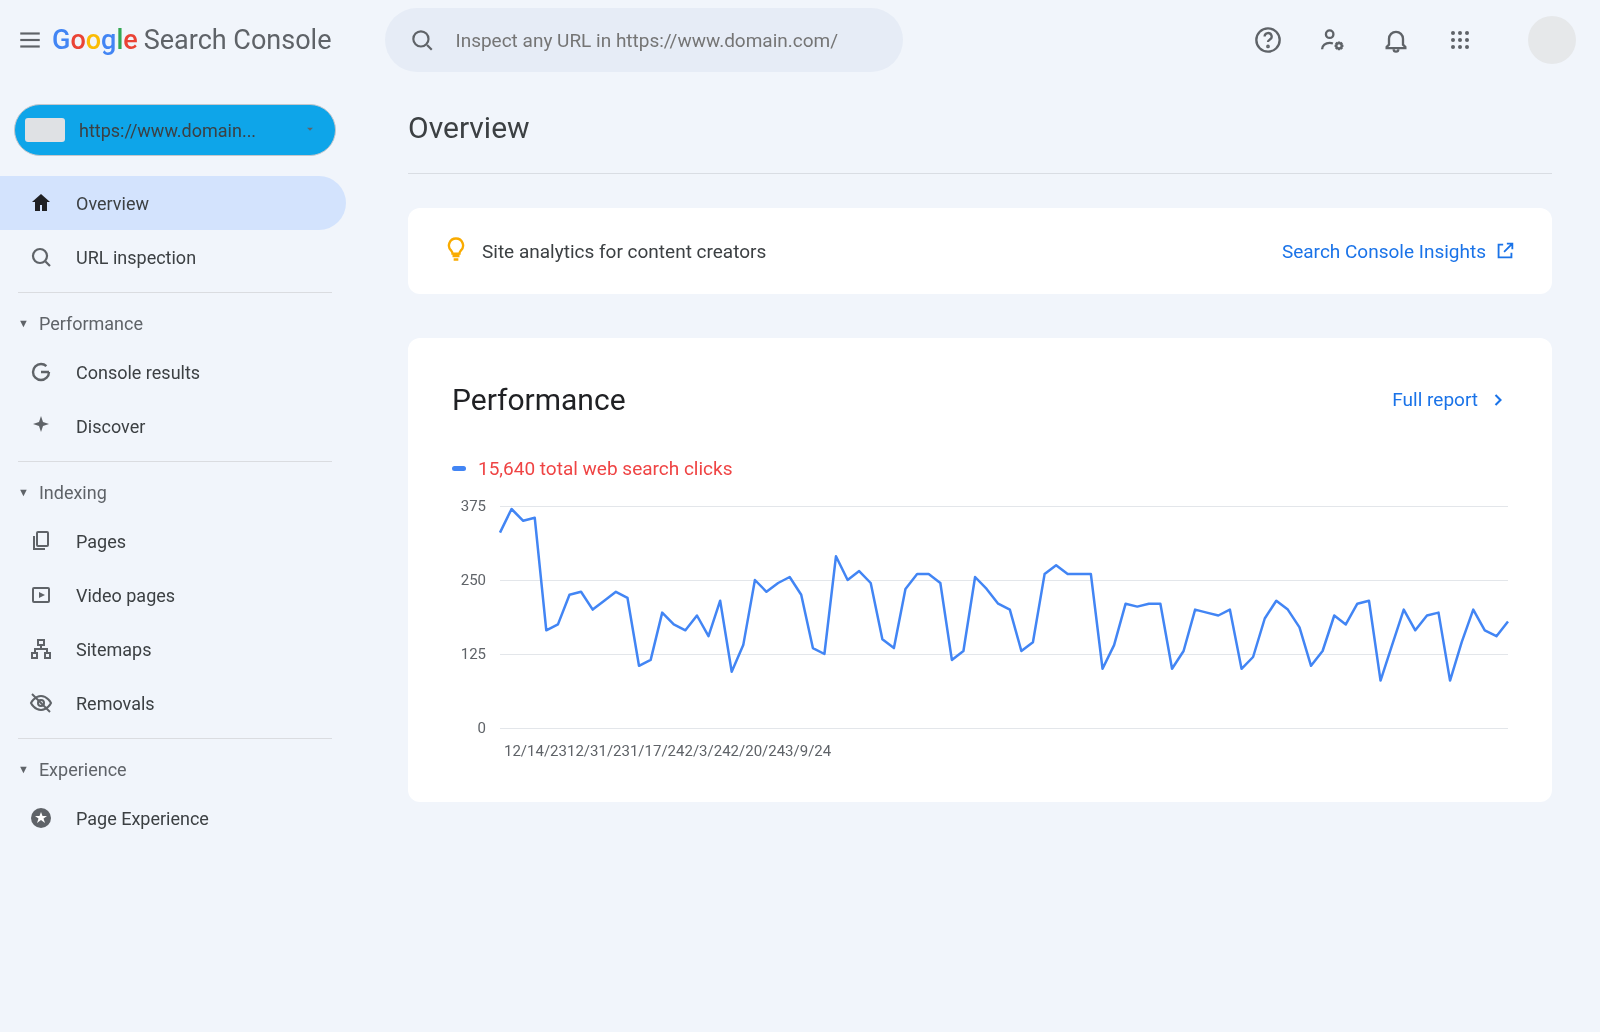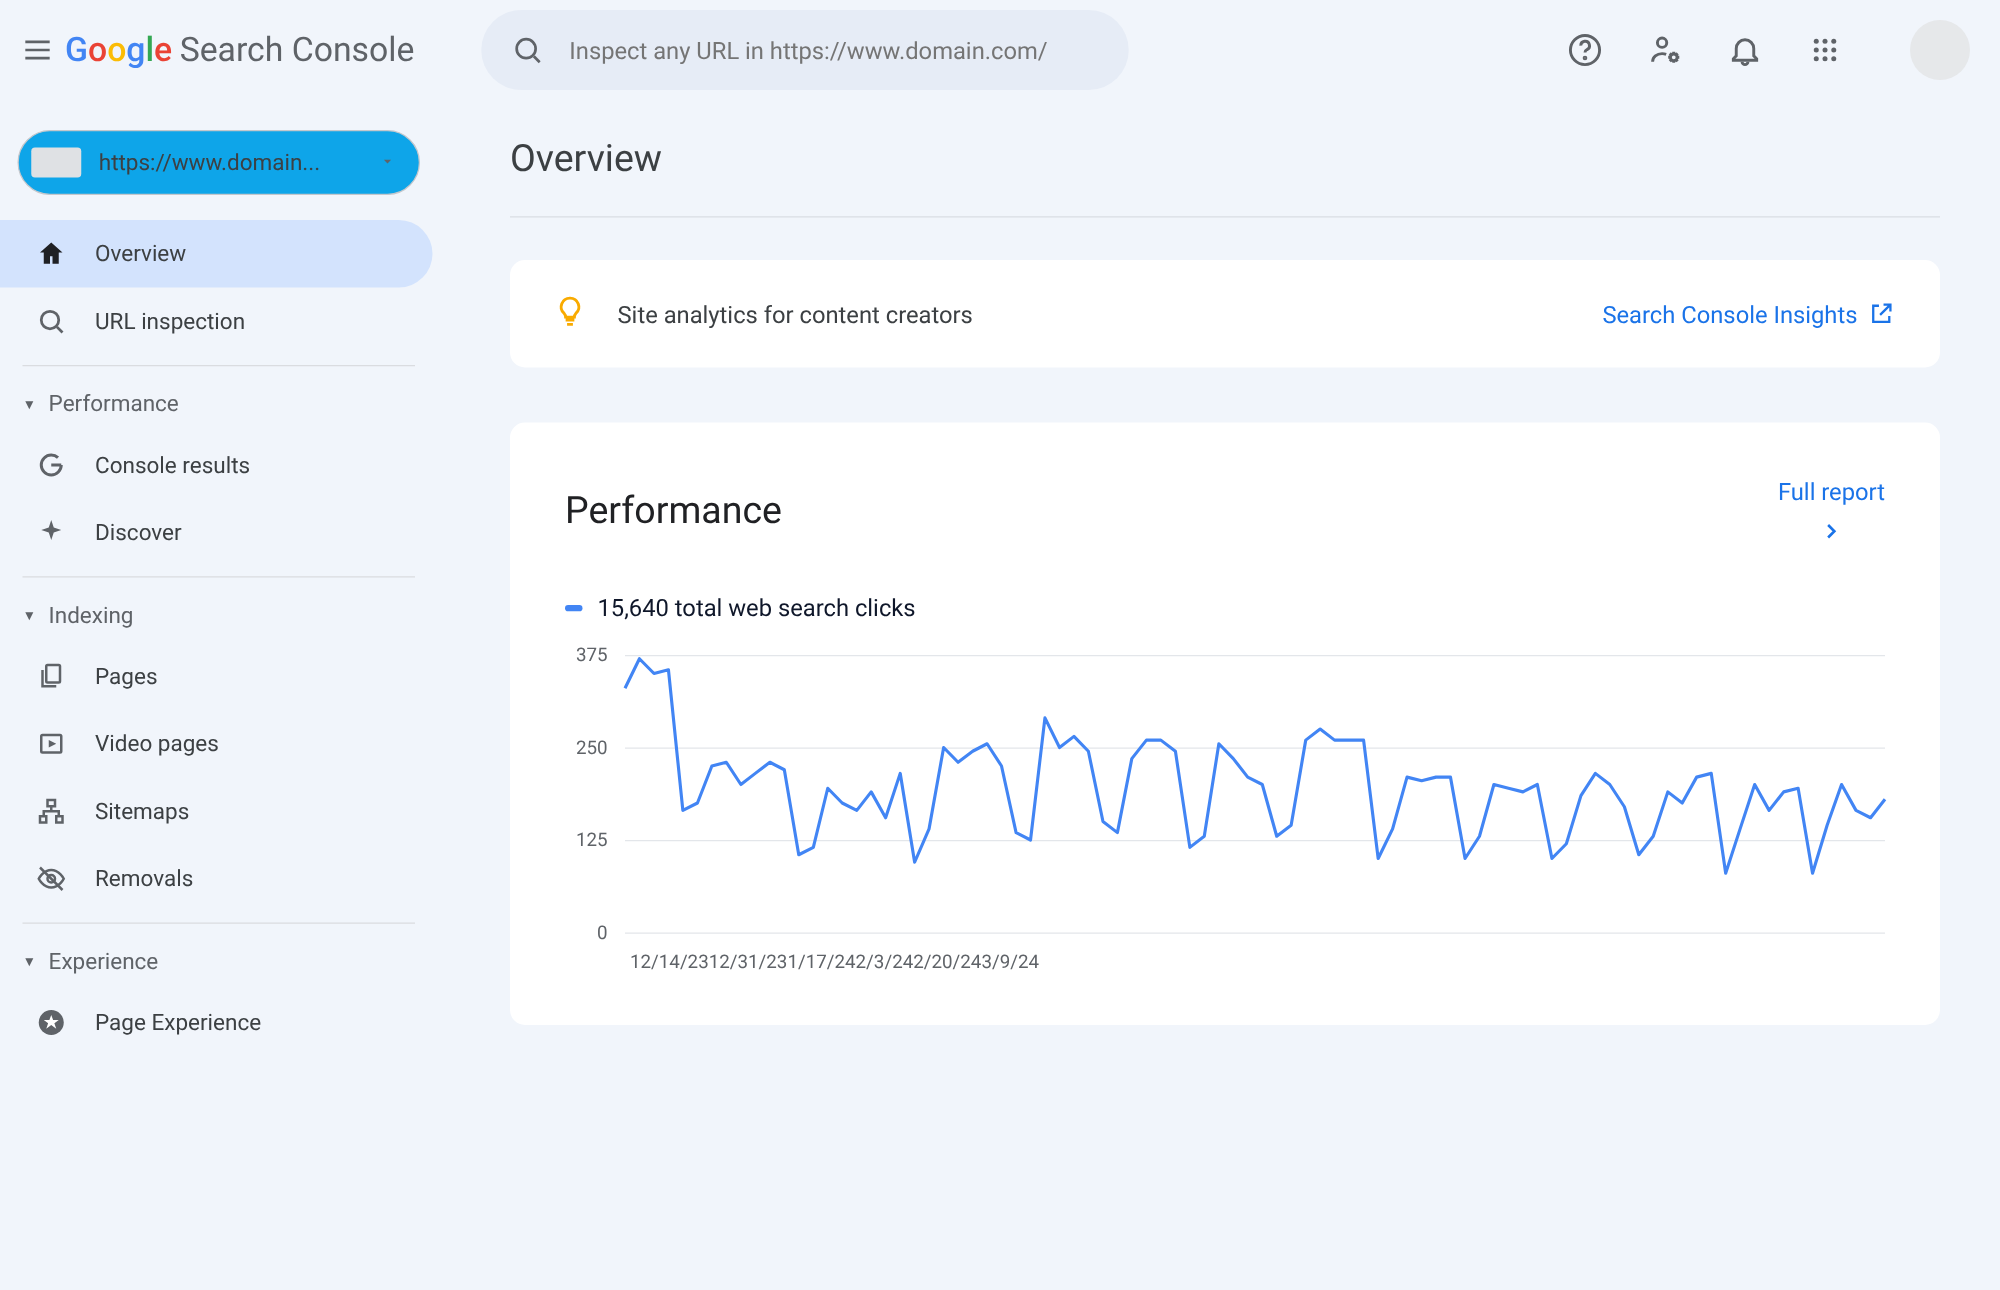--- a/index.html
+++ b/index.html
@@ -41,30 +41,30 @@
   .nav-group { height:44px; display:flex; align-items:center; padding-left:18px; gap:10px; color:#5f6368; font-size:18px; }
   .nav-group .tri { font-size:11px; color:#5f6368; }
 
   
   .main { flex:1; padding: 30px 48px 0 58px; }
   .page-title { font-size:30px; color:#3c4043; font-weight:400; margin-bottom: 28px; }
   .title-divider { height:1px; background:#d9dde3; margin-bottom: 34px; }
 
   .card { background:#fff; border-radius:12px; }
   .insights-card { height:86px; display:flex; align-items:center; padding:0 36px 0 34px; justify-content:space-between; }
-  .insights-left { display:flex; align-items:center; gap:24px; }
+  .insights-left { display:flex; align-items:center; gap:12px; }
   .insights-text { font-size:19px; color:#3c4043; }
   .insights-link { display:flex; align-items:center; gap:8px; color:#1a73e8; font-size:19px; }
 
   .perf-card { margin-top:44px; padding: 44px 44px 36px 44px; }
   .perf-header { display:flex; align-items:center; justify-content:space-between; margin-bottom:40px;}
   .perf-title { font-size:30px; color:#202124; font-weight:400; }
-  .perf-link { display:flex; align-items:center; gap:10px; color:#1a73e8; font-size:19px;flex-direction:column; }
-
-  .legend { display:flex; align-items:center; gap:12px; font-size:19px; color:#0f172a; margin-bottom:26px;}
+  .perf-link { display:flex; align-items:center; gap:10px; color:#1a73e8; font-size:19px; }
+
+  .legend { display:flex; align-items:center; gap:12px; font-size:19px; color:#ef4444; margin-bottom:26px;}
   .legend-swatch { width:14px; height:5px; background:#4285f4; border-radius:3px; }
 
   .chart-area { position:relative; height:260px; }
   .y-axis { position:absolute; left:0; top:0; height:222px; width:40px; }
   .y-tick { position:absolute; right:6px; font-size:15px; color:#5f6368; transform:translateY(-50%);}
   .gridline { position:absolute; left:48px; right:0; height:1px; background:#e3e6ea;}
   .plot     { position:absolute; left:48px; right:0; top:0; height:222px; }
   .plot svg { width:100%; height:100%; overflow:visible; }
   .x-axis   { position:absolute; left:48px; right:0; top:236px; display:flex; font-size:15px; color:#5f6368; padding:0 4px; }
 

